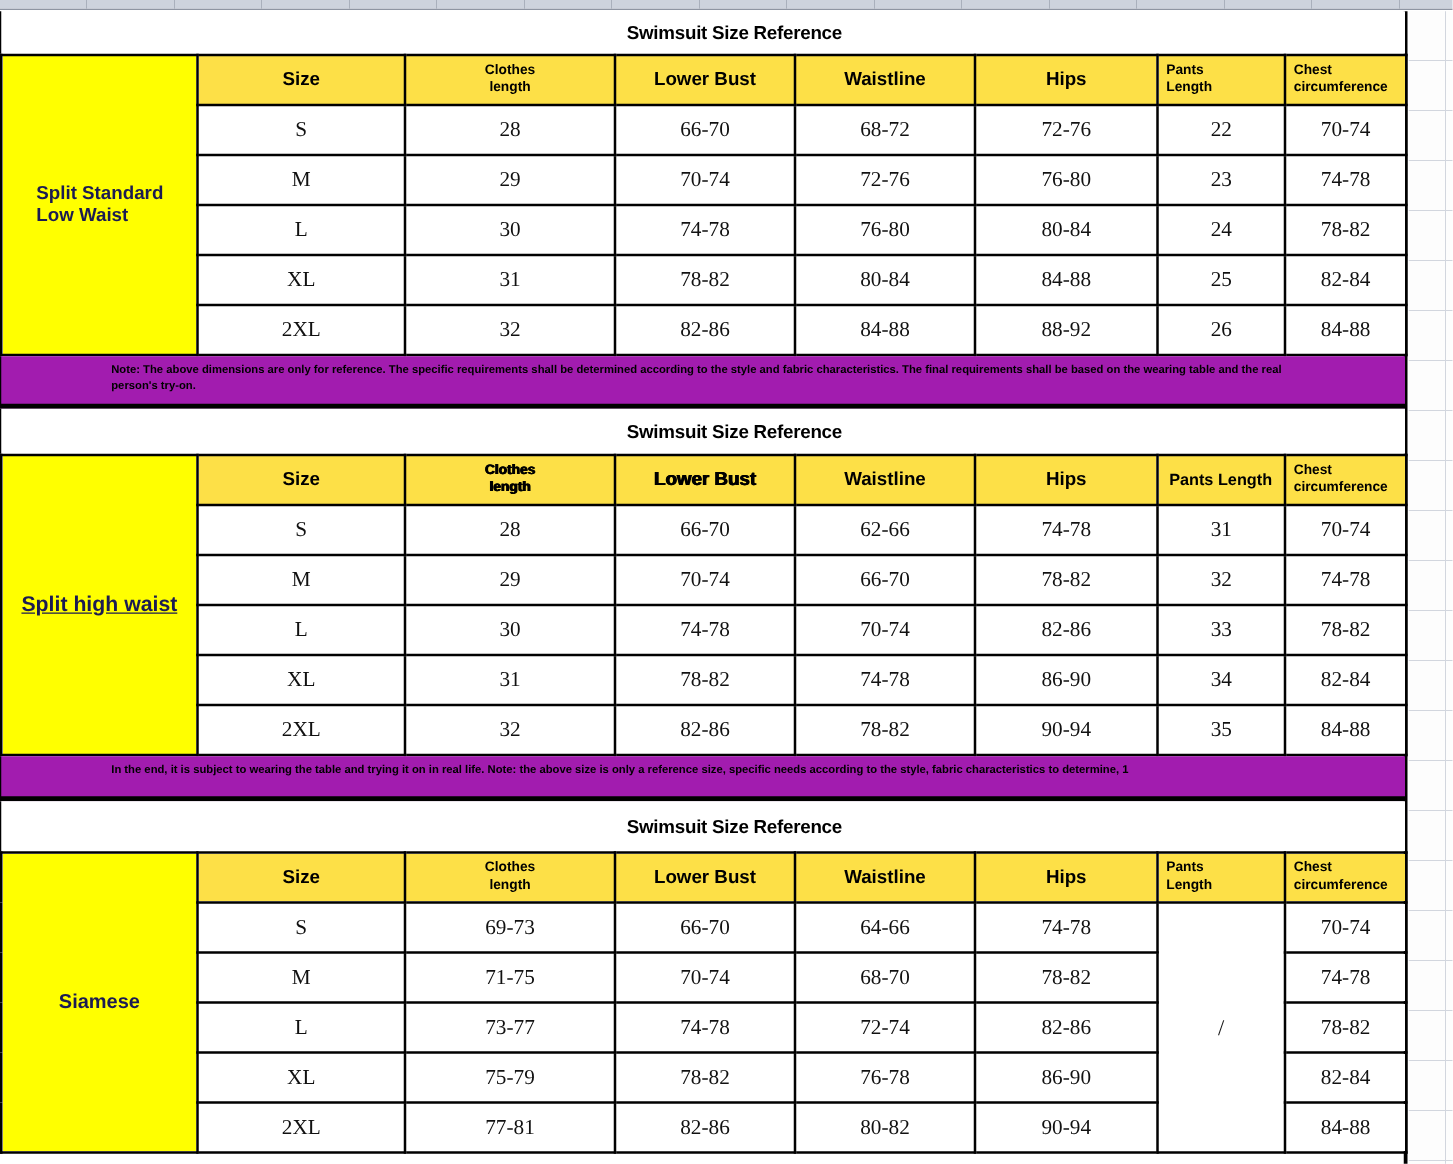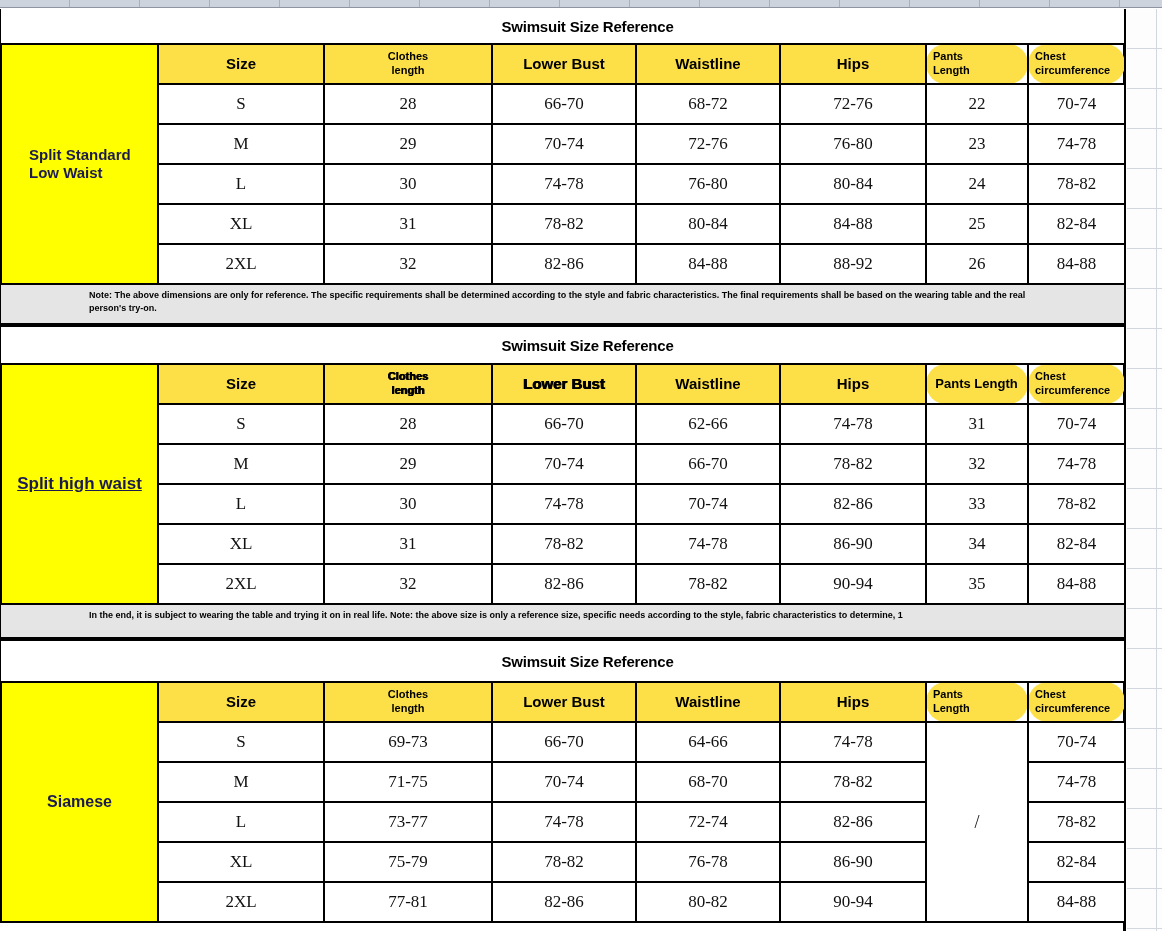--- a/index.html
+++ b/index.html
@@ -41,32 +41,32 @@
   th.label-cell{
     background:#ffff00;color:#1b1b52;font-weight:bold;font-size:16px;
     text-align:center;vertical-align:middle;line-height:1.2;
   }
   .sec-0 th.label-cell{text-align:left;padding-left:27px;font-size:15px;}
   .sec-1 th.label-cell{font-size:17px;text-decoration:underline;}
 
   th.col-h{background:#fde047;color:#000;font-weight:bold;text-align:center;
     vertical-align:middle;white-space:pre-line;font-size:15px;line-height:1.25;}
   th.col-1{font-size:11px;}            
-  th.col-5,th.col-6{font-size:11px;text-align:left;padding-left:6px;border-radius:20px;}
+  th.col-5,th.col-6{font-size:11px;text-align:left;padding-left:6px;}
   .sec-1 th.col-5{font-size:13px;text-align:center;padding-left:0;}
   .sec-1 th.col-1,.sec-1 th.col-2{text-shadow:0.6px 0 #000, -0.3px 0 #000;}
 
   td.data-cell{
     background:#fff;text-align:center;vertical-align:middle;
     font-family:"Liberation Serif","DejaVu Serif",serif;font-size:17px;color:#111;
   }
   td.merged-cell{font-size:18px;}
 
   .note-row{
-    background:#e5e5e5;border-left:1px solid #000;border-bottom:4px solid #000;
+    background:#a21caf;border-left:1px solid #000;border-bottom:4px solid #000;
     box-sizing:border-box;padding:4px 80px 0 88px;
   }
   .sec-0 .note-row{height:42px;}
   .sec-1 .note-row{height:36px;}
   .note-text{margin:0;font-size:9px;font-weight:bold;color:#000;line-height:1.45;}
 </style>
 </head>
 <body>
 
 <div class="top-strip"></div>

